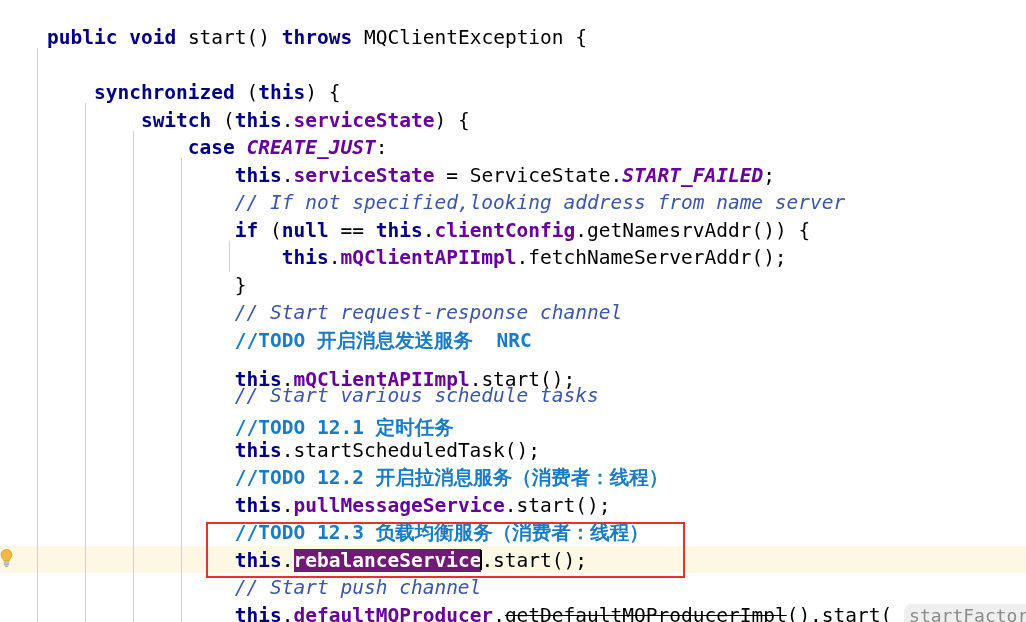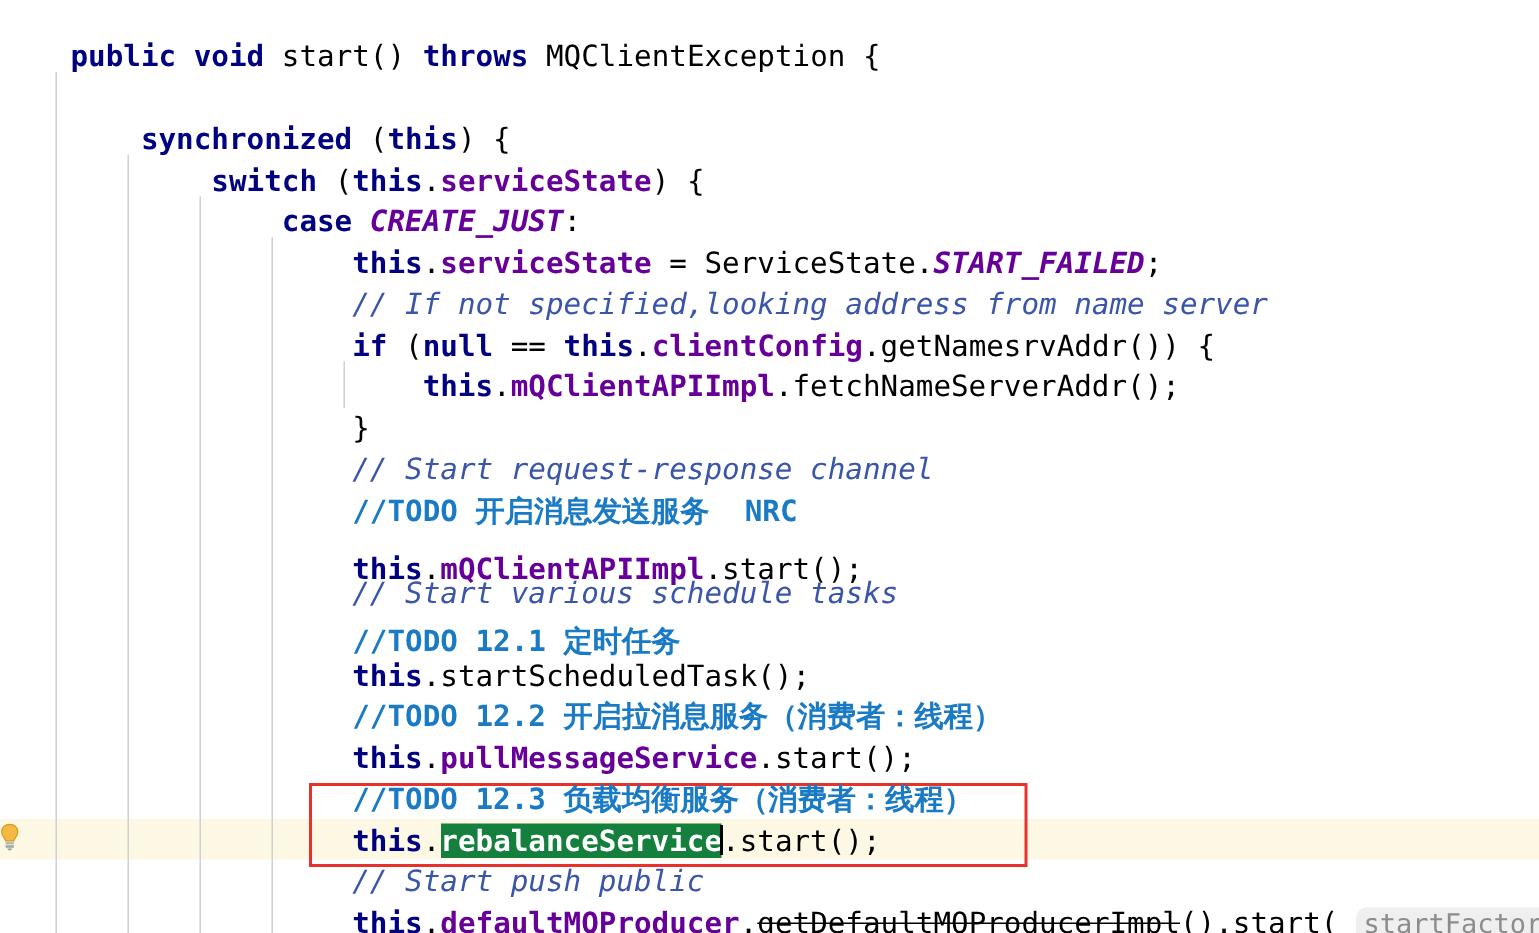--- a/index.html
+++ b/index.html
@@ -77,21 +77,21 @@
 
   
   .kw       { color: #000080; font-weight: bold; }
   .this     { color: #000080; font-weight: bold; }
   .field    { color: #660099; font-weight: bold; }
   .const    { color: #660099; font-weight: bold; font-style: italic; }
   .plain    { color: #000000; }
   .cmt      { color: #3b56a8; font-style: italic; }
   .todo     { color: #1a7bc4; font-weight: bold; }
   .deprecated { color: #000000; text-decoration: line-through; }
-  .sel      { background: #15803d; color: #ffffff; font-weight: bold; }
+  .sel      { background: #701a75; color: #ffffff; font-weight: bold; }
   .caret    {
     display: inline-block;
     width: 2px;
     height: 20px;
     background: #000000;
     vertical-align: -3px;
     margin: 0 -1px;
   }
   .hint {
     background: #efefef;
@@ -143,17 +143,17 @@
       <div class="line" style="top: 299px;"><span class="plain">                    </span><span class="cmt">// Start request-response channel</span></div>
       <div class="line" style="top: 326.5px;"><span class="plain">                    </span><span class="todo">//TODO 开启消息发送服务  NRC</span></div>
       <div class="line" style="top: 366px;"><span class="plain">                    </span><span class="this">this</span><span class="plain">.</span><span class="field">mQClientAPIImpl</span><span class="plain">.start();</span></div>
       <div class="line" style="top: 381.5px;"><span class="plain">                    </span><span class="cmt">// Start various schedule tasks</span></div>
       <div class="line" style="top: 414px;"><span class="plain">                    </span><span class="todo">//TODO 12.1 定时任务</span></div>
       <div class="line" style="top: 436.5px;"><span class="plain">                    </span><span class="this">this</span><span class="plain">.startScheduledTask();</span></div>
       <div class="line" style="top: 464px;"><span class="plain">                    </span><span class="todo">//TODO 12.2 开启拉消息服务（消费者：线程）</span></div>
       <div class="line" style="top: 491.5px;"><span class="plain">                    </span><span class="this">this</span><span class="plain">.</span><span class="field">pullMessageService</span><span class="plain">.start();</span></div>
       <div class="line" style="top: 519px;"><span class="plain">                    </span><span class="todo">//TODO 12.3 负载均衡服务（消费者：线程）</span></div>
       <div class="line" style="top: 546.5px;"><span class="plain">                    </span><span class="this">this</span><span class="plain">.</span><span class="sel">rebalanceService</span><span class="caret"></span><span class="plain">.start();</span></div>
-      <div class="line" style="top: 574px;"><span class="plain">                    </span><span class="cmt">// Start push public</span></div>
+      <div class="line" style="top: 574px;"><span class="plain">                    </span><span class="cmt">// Start push channel</span></div>
       <div class="line" style="top: 601.5px;"><span class="plain">                    </span><span class="this">this</span><span class="plain">.</span><span class="field">defaultMQProducer</span><span class="plain">.</span><span class="deprecated">getDefaultMQProducerImpl</span><span class="plain">().start( </span><span class="hint">startFactory:</span></div>
     </div>
 
 </div>
 
 </body></html>

